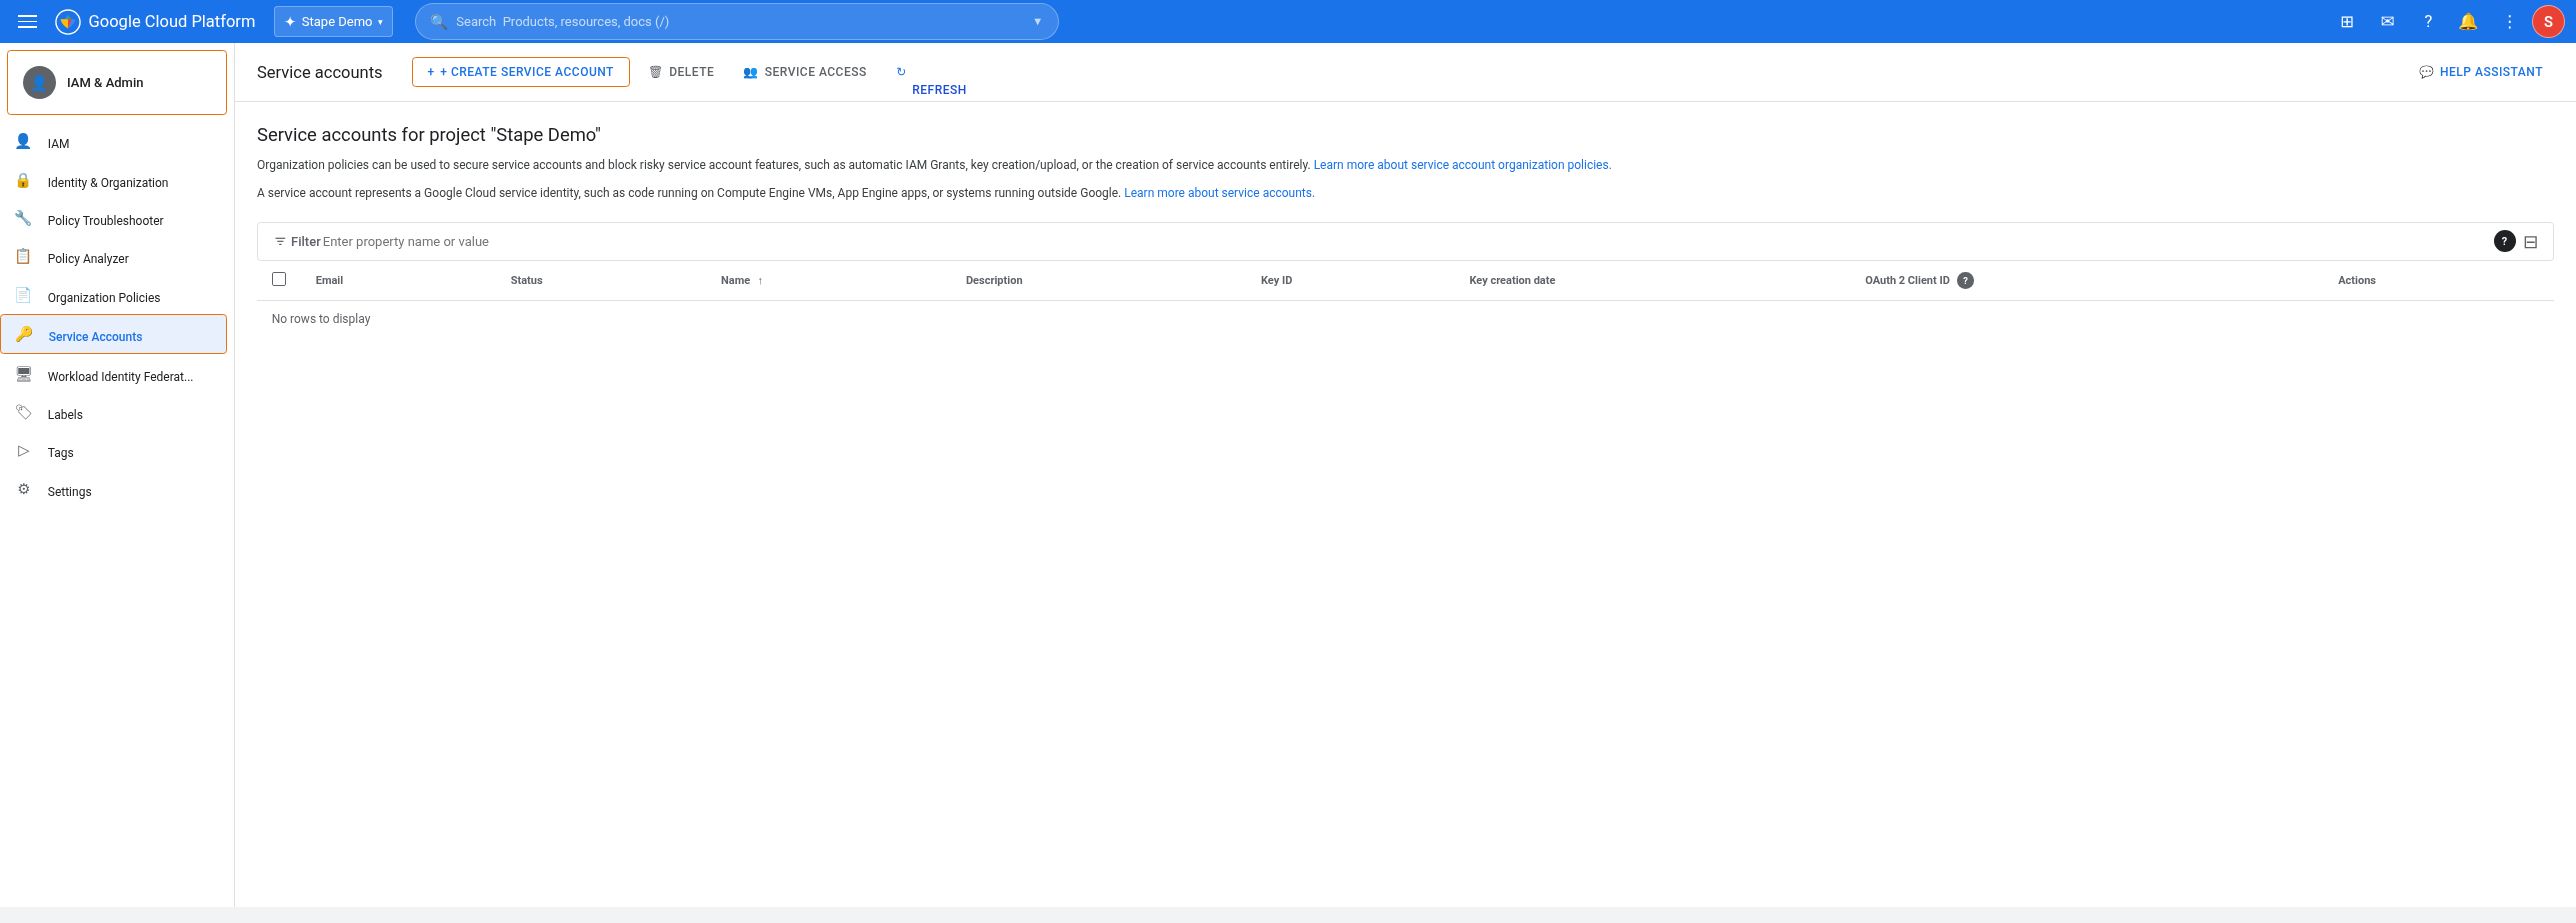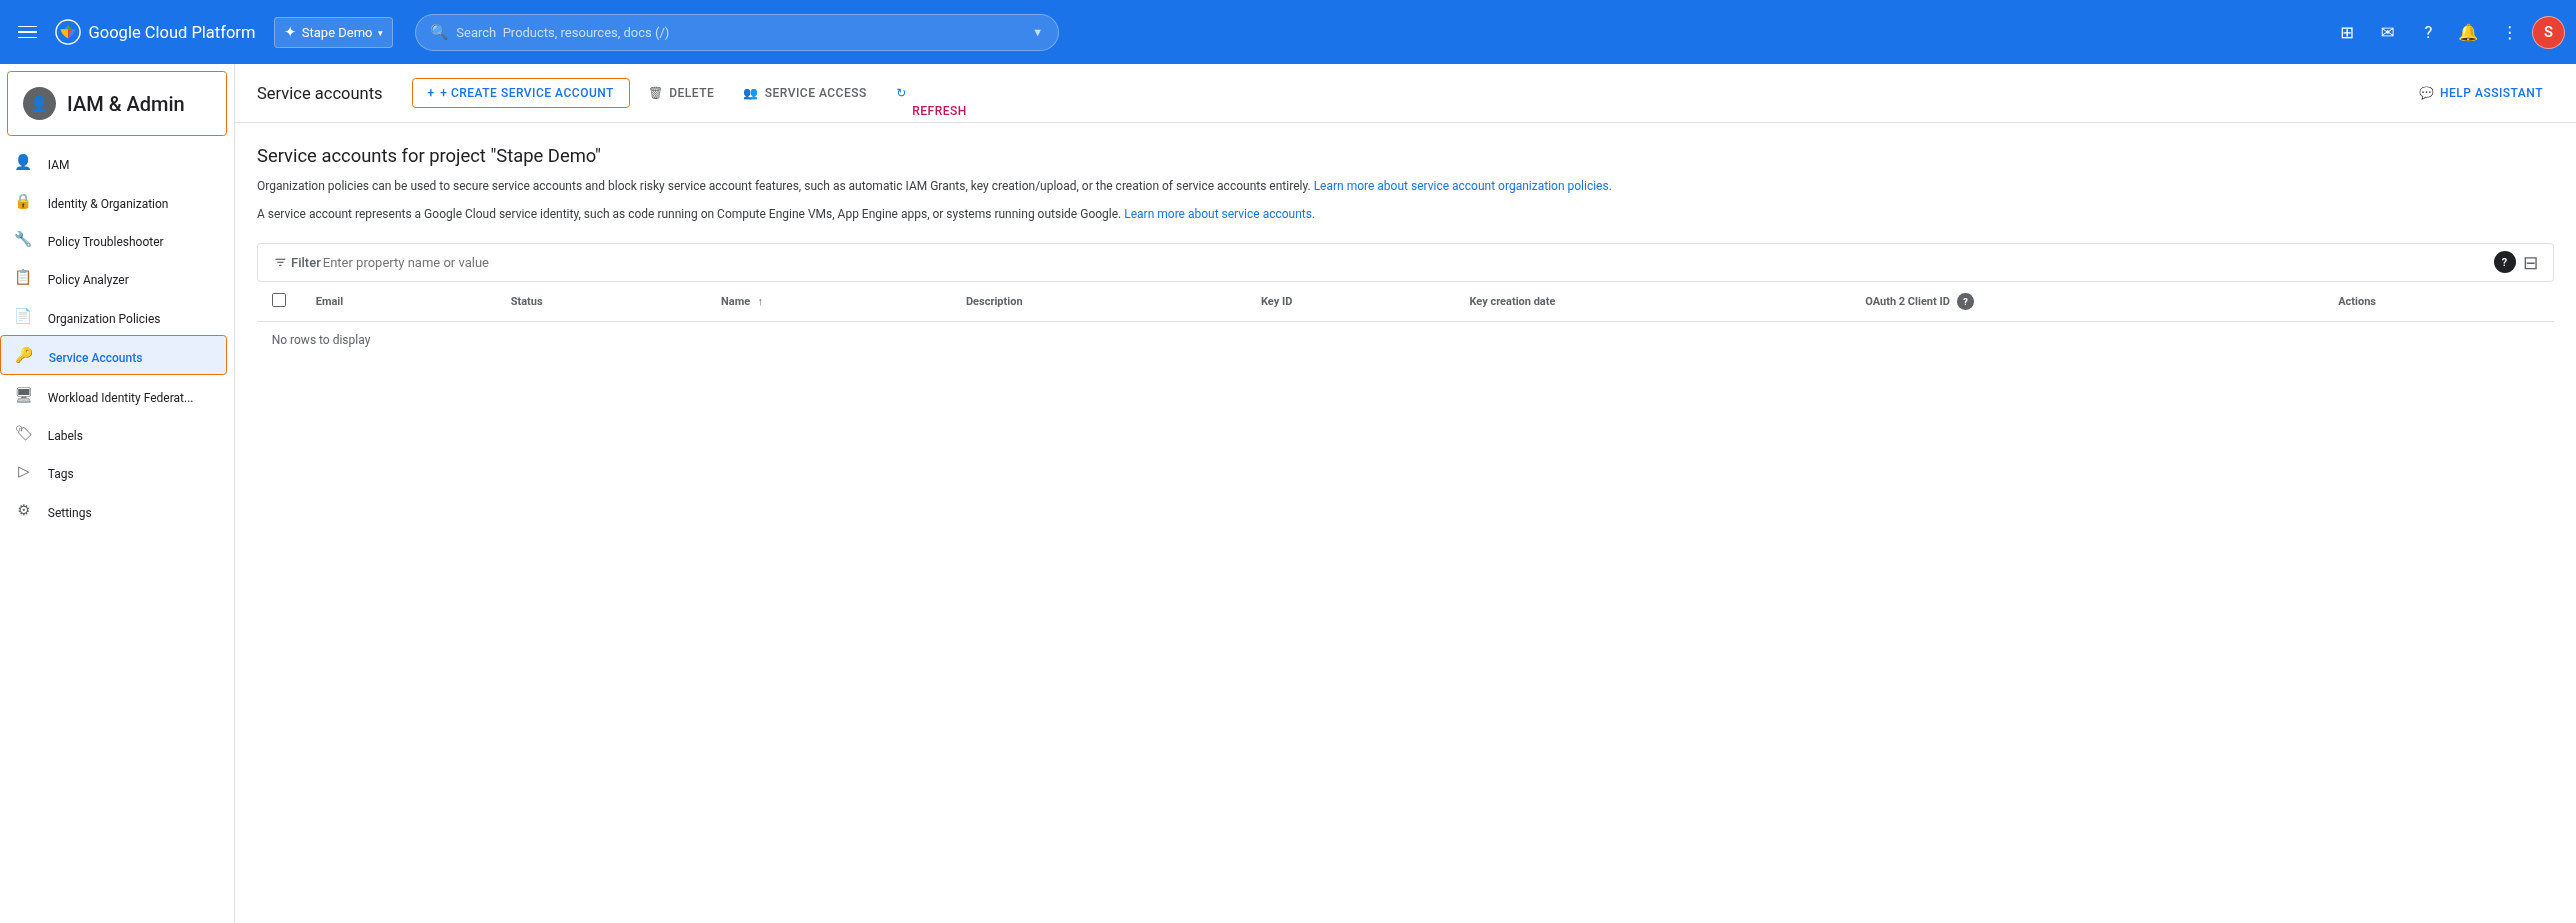--- a/index.html
+++ b/index.html
@@ -1,21 +1,21 @@
 <!DOCTYPE html>
 <html style="font-size:14.7px"><head>
   <meta charset="utf-8">
   <style>
     * { box-sizing: border-box; margin: 0; padding: 0; font-family: 'Roboto', Arial, sans-serif; }
     body { background: #f1f3f4; min-height: 100vh; }
 
     
     .top-nav {
       background: #1a73e8;
-      height: 64px;
+      height: 43px;
       display: flex;
       align-items: center;
       padding: 0 11px;
       gap: 7.4px;
       color: white;
       position: relative;
       z-index: 100;
     }
     .top-nav-left { display: flex; align-items: center; gap: 11px; flex: 0 0 auto; }
     .hamburger-icon { cursor: pointer; display: flex; flex-direction: column; gap: 3.7px; padding: 7.4px; }
@@ -103,21 +103,21 @@
       border-radius: 3.7px;
     }
     .sidebar-header-icon {
       width: 33px; height: 33px;
       background: #5f6368;
       border-radius: 50%;
       display: flex; align-items: center; justify-content: center;
       color: white;
       font-size: 14.7px;
     }
-    .sidebar-header-title { font-size: 20px; font-weight: 500; color: #202124; }
+    .sidebar-header-title { font-size: 13px; font-weight: 500; color: #202124; }
 
     .sidebar-item {
       display: flex;
       align-items: center;
       gap: 14.7px;
       padding: 9.2px 14.7px;
       cursor: pointer;
       font-size: 12px;
       color: #202124;
       border-radius: 0 18.4px 18.4px 0;
@@ -351,21 +351,21 @@
         <button class="btn-secondary">
           <span>🗑</span>
           <span>DELETE</span>
         </button>
         <button class="btn-secondary">
           <span>👥</span>
           <span>SERVICE ACCESS</span>
         </button>
         <button class="btn-secondary">
           <span style="color:#1a73e8;">↻</span>
-          <span style="color:#be185d;margin-top:36px;">REFRESH</span>
+          <span style="color:#1d4ed8;margin-top:36px;">REFRESH</span>
         </button>
       </div>
       <button class="help-assistant-btn">
         <span>💬</span>
         <span>HELP ASSISTANT</span>
       </button>
     </div>
 
     <div class="page-content">
       <h2 class="section-title">Service accounts for project "Stape Demo"</h2>

